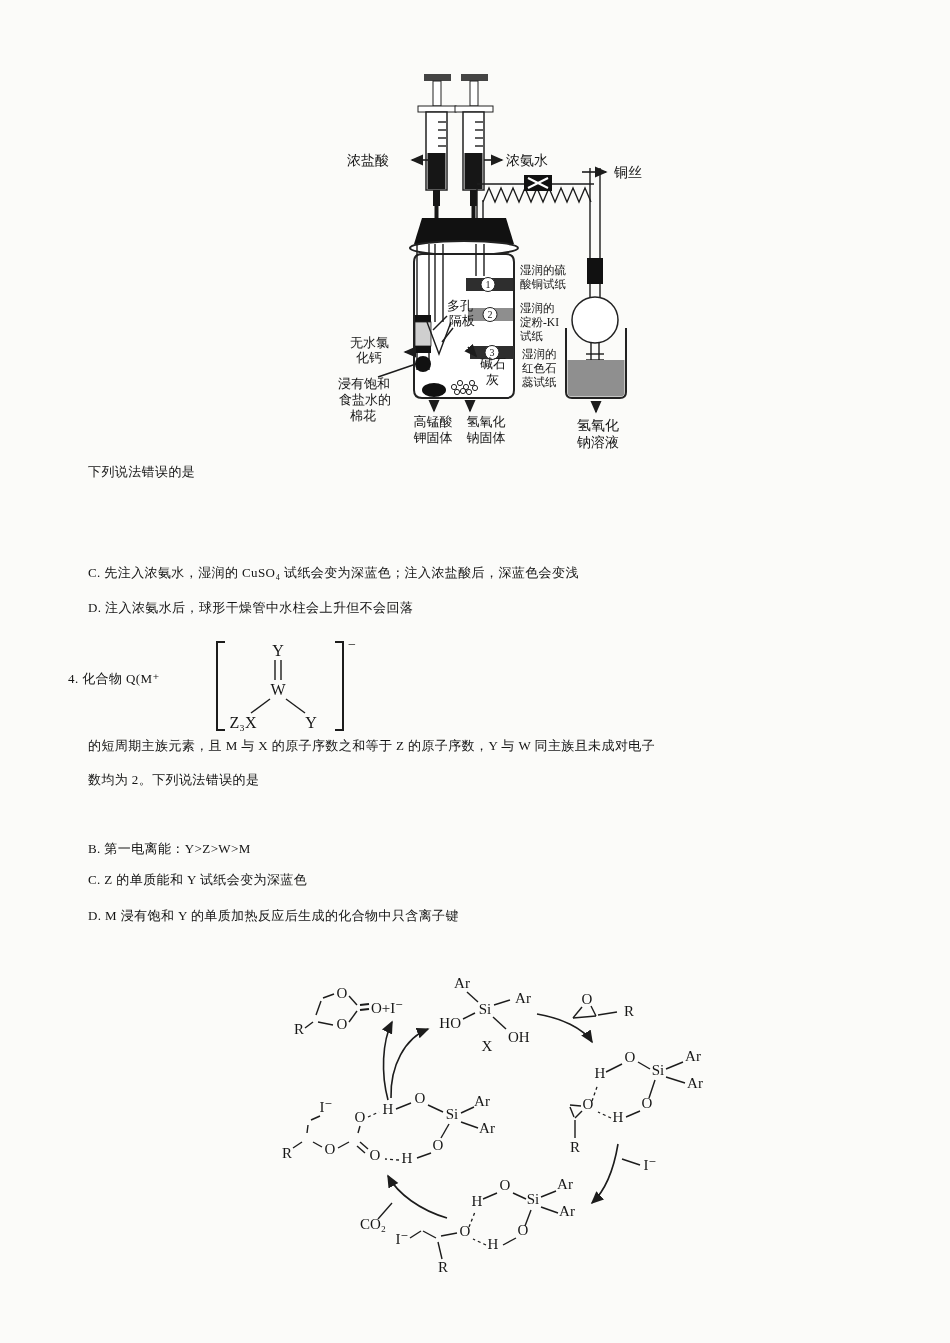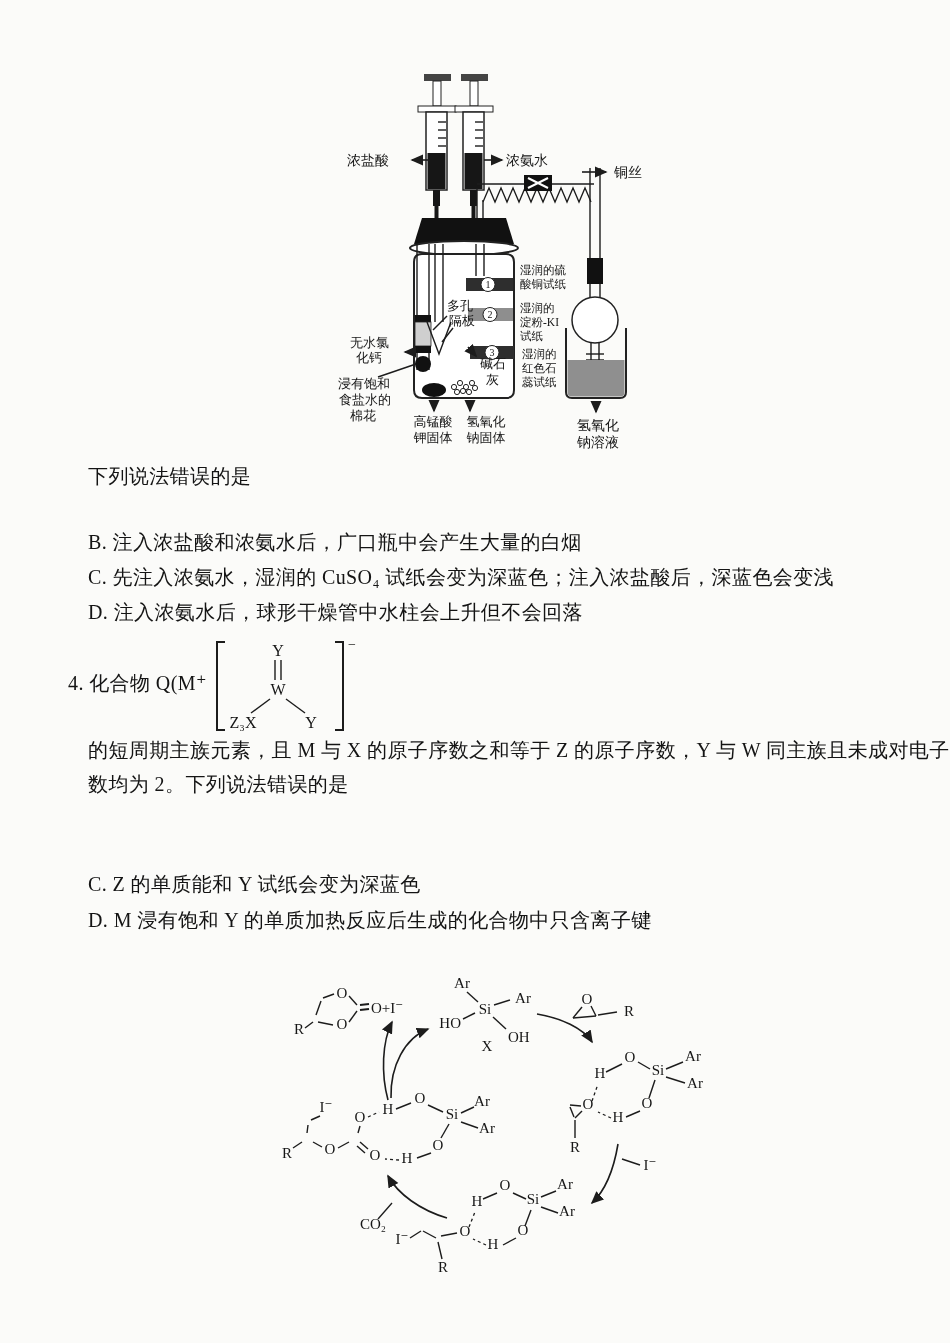--- a/index.html
+++ b/index.html
@@ -1,18 +1,18 @@
 <!DOCTYPE html>
 <html><head>
 <meta charset="utf-8">
 <style>
   html,body{margin:0;padding:0;background:#e9e9e7;}
   .page{position:relative;width:950px;height:1343px;background:#fbfbf9;overflow:hidden;
         font-family:"Liberation Serif","DejaVu Serif",serif;color:#141414;}
-  .line{position:absolute;font-size:20px;letter-spacing:.4px;white-space:nowrap;line-height:1.25;}
+  .line{position:absolute;font-size:13px;letter-spacing:.4px;white-space:nowrap;line-height:1.25;}
   .abs{position:absolute;}
   svg{overflow:visible;}
   svg text{font-family:"Liberation Serif","DejaVu Serif",serif;fill:#161616;}
   .bond{stroke:#1c1c1c;stroke-width:1.4;fill:none;}
   .bold{stroke:#1c1c1c;stroke-width:2;fill:none;}
   .dash{stroke:#1c1c1c;stroke-width:1.3;fill:none;stroke-dasharray:3 3;}
   .arrow{stroke:#1c1c1c;stroke-width:1.6;fill:none;}
   .atom{font-size:15px;}
   .cn13{font-size:13px;}
   .cn11{font-size:11.5px;}
@@ -175,40 +175,40 @@
       <line x1="266" y1="318" x2="284" y2="318" class="bond"></line>
     </g>
     <path d="M247.5,300 L247.5,332 Q247.5,336.5 252,336.5 L300,336.5 Q304.5,336.5 304.5,332 L304.5,300 Z" fill="#8f8f8f"></path>
     <path d="M246,268 L246,332 Q246,338 252,338 L300,338 Q306,338 306,332 L306,268" fill="none" stroke="#222" stroke-width="2"></path>
     <line x1="276" y1="342" x2="276" y2="352" class="arrow" marker-end="url(#ah1)"></line>
     <text x="278" y="370" class="cn14" text-anchor="middle">氢氧化</text>
     <text x="278" y="387" class="cn14" text-anchor="middle">钠溶液</text>
   </svg>
 
   <div class="line" style="left:88px;top:464px">下列说法错误的是</div>
-  <div class="line" style="left:88px;top:530px">B. 注入浓盐酸和浓氨水后，广口瓶中会产生大量的白烟</div>
   <div class="line" style="left:88px;top:565px">C. 先注入浓氨水，湿润的 CuSO₄ 试纸会变为深蓝色；注入浓盐酸后，深蓝色会变浅</div>
   <div class="line" style="left:88px;top:600px">D. 注入浓氨水后，球形干燥管中水柱会上升但不会回落</div>
 
   <div class="line" style="left:68px;top:671px">4. 化合物 Q(M⁺</div>
   <svg class="abs" style="left:205px;top:636px" width="150" height="100" viewBox="0 0 150 100">
     <path d="M20,6 L12,6 L12,94 L20,94" class="bold"></path>
     <path d="M130,6 L138,6 L138,94 L130,94" class="bold"></path>
     <text x="143" y="13" font-size="14">−</text>
     <text x="73" y="20" font-size="16" text-anchor="middle">Y</text>
     <line x1="70" y1="24" x2="70" y2="44" class="bond"></line>
     <line x1="76" y1="24" x2="76" y2="44" class="bond"></line>
     <text x="73" y="59" font-size="16" text-anchor="middle">W</text>
     <line x1="65" y1="63" x2="46" y2="77" class="bond"></line>
     <line x1="81" y1="63" x2="100" y2="77" class="bond"></line>
     <text x="38" y="92" font-size="16" text-anchor="middle">Z₃X</text>
     <text x="106" y="92" font-size="16" text-anchor="middle">Y</text>
   </svg>
   <div class="line" style="left:88px;top:738px">的短周期主族元素，且 M 与 X 的原子序数之和等于 Z 的原子序数，Y 与 W 同主族且未成对电子</div>
   <div class="line" style="left:88px;top:772px">数均为 2。下列说法错误的是</div>
+  <div class="line" style="left:88px;top:841px">B. 第一电离能：Y&gt;Z&gt;W&gt;M</div>
   <div class="line" style="left:88px;top:872px">C. Z 的单质能和 Y 试纸会变为深蓝色</div>
   <div class="line" style="left:88px;top:908px">D. M 浸有饱和 Y 的单质加热反应后生成的化合物中只含离子键</div>
 
 
   <svg class="abs" style="left:265px;top:972px" width="460" height="335" viewBox="0 0 460 335">
     <defs>
       <marker id="ah2" markerWidth="9" markerHeight="8" refX="7" refY="3.5" orient="auto">
         <path d="M0,0 L8,3.5 L0,7 Z" fill="#1c1c1c"></path>
       </marker>
     </defs>

